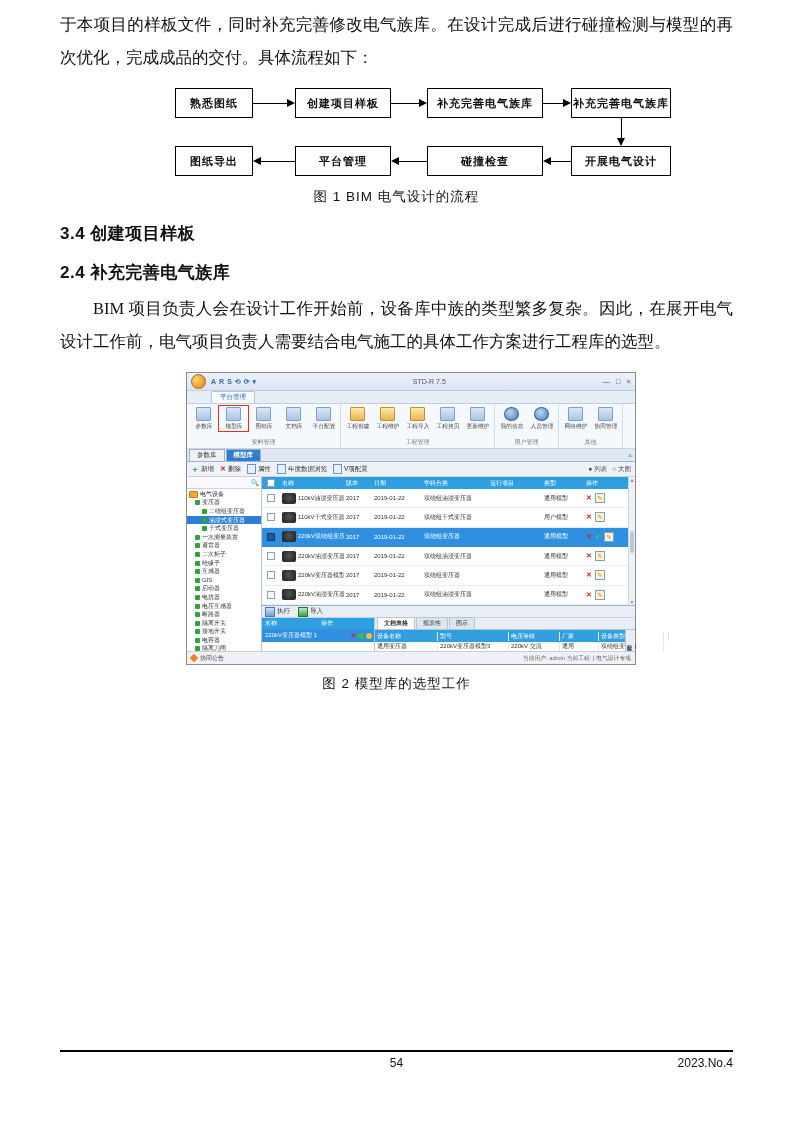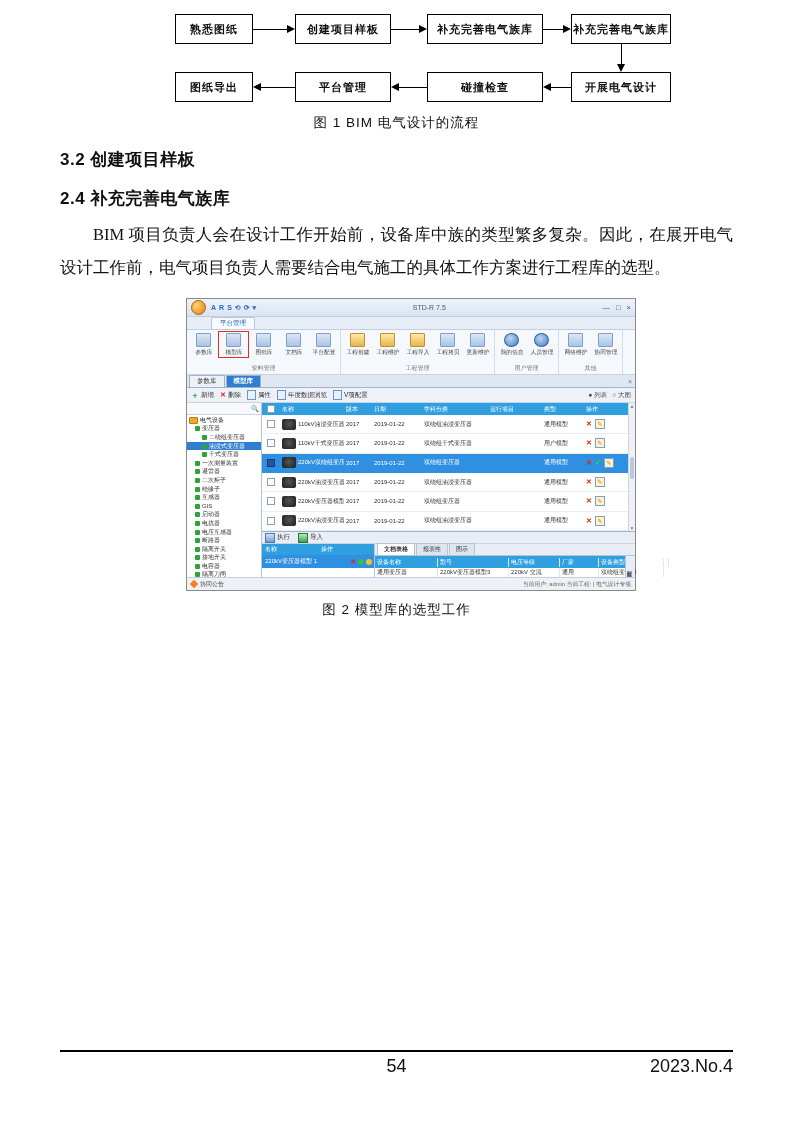--- a/index.html
+++ b/index.html
@@ -122,31 +122,32 @@
   .vstrip{width:9px;border-left:1px solid #b8c4d4;background:#e9eef6;display:flex;align-items:center;justify-content:center;}
   .vtext{writing-mode:vertical-rl;font-size:5.5px;color:#556;}
   .sbar{height:12px;background:#eef1f5;border-top:1px solid #c4cede;display:flex;align-items:center;padding:0 4px;flex:0 0 auto;}
   .sdiam{width:6px;height:6px;background:#f08020;transform:rotate(45deg);margin-right:3px;}
   .sleft{font-size:6px;color:#444;}
   .sright{margin-left:auto;font-size:5.8px;color:#666;}
 
   
   .footer{position:absolute;left:60px;top:1050px;width:673px;}
   .fline{border-top:2.6px solid #000;}
-  .frow{position:relative;margin-top:4px;font-size:18px;font-family:"Liberation Sans",sans-serif;}
+  .frow{position:relative;margin-top:4px;font-size:12px;font-family:"Liberation Sans",sans-serif;}
   .fpage{display:block;text-align:center;}
   .fissue{position:absolute;right:0;top:0;}
 </style>
 </head>
 <body>
 
 <div class="page">
   <div class="content">
 
 
+    <p class="para">于本项目的样板文件，同时补充完善修改电气族库。在设计完成后进行碰撞检测与模型的再次优化，完成成品的交付。具体流程如下：</p>
 
     <div class="fc-wrap">
       <div class="fc">
         <div class="fc-box" style="grid-row:1;grid-column:1">熟悉图纸</div>
         <div class="ar" style="grid-row:1;grid-column:2">
             <span class="ln"></span>
             <span class="tri-r"></span>
           </div>
         <div class="fc-box" style="grid-row:1;grid-column:3">创建项目样板</div>
         <div class="ar" style="grid-row:1;grid-column:4">
@@ -178,21 +179,21 @@
         <div class="fc-box" style="grid-row:3;grid-column:5">碰撞检查</div>
         <div class="ar" style="grid-row:3;grid-column:6">
             <span class="tri-l"></span>
             <span class="ln"></span>
           </div>
         <div class="fc-box" style="grid-row:3;grid-column:7">开展电气设计</div>
       </div>
     </div>
     <div class="fig-cap">图 1 BIM 电气设计的流程</div>
 
-    <div class="sec-h">3.2 创建项目样板</div>
+    <div class="sec-h">3.4 创建项目样板</div>
 
     <div class="sec-h">2.4 补充完善电气族库</div>
     <p class="para indent">BIM 项目负责人会在设计工作开始前，设备库中族的类型繁多复杂。因此，在展开电气设计工作前，电气项目负责人需要结合电气施工的具体工作方案进行工程库的选型。</p>
 
     <div class="app">
 
       <div class="tbar">
         <span class="appbtn"></span>
         <span class="qat">
           <span>A</span>

